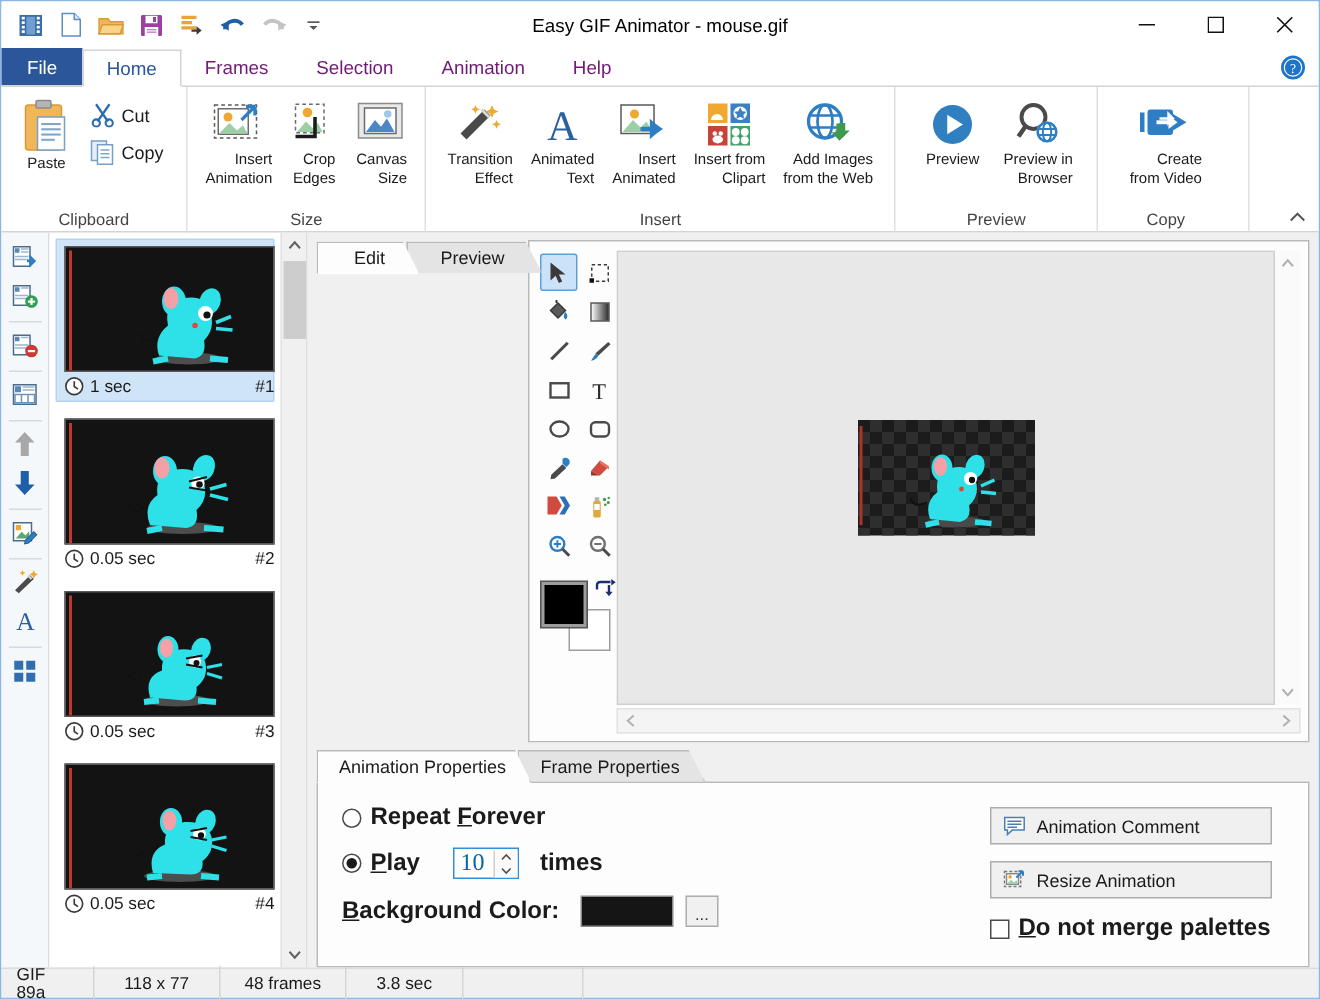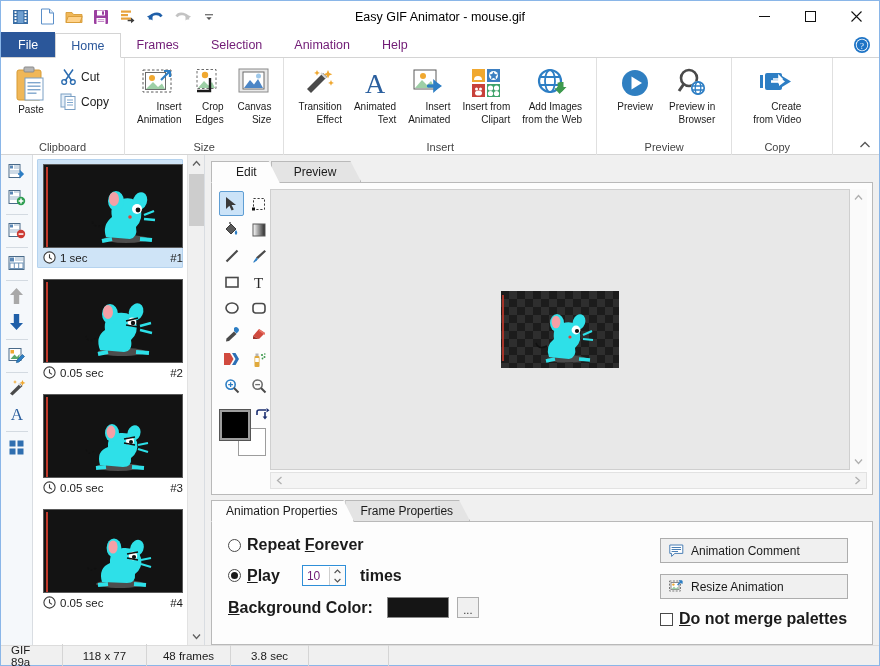--- a/index.html
+++ b/index.html
@@ -185,21 +185,21 @@
   }
   .vscroll .arrow {
     width: 17px; height: 17px; display: flex; align-items: center; justify-content: center;
     background: #f0f0f0; color: #606060;
   }
   .vscroll .track { flex: 1; width: 17px; background: #f0f0f0; position: relative; }
   .vscroll .thumb { position: absolute; left: 1px; width: 15px; background: #cdcdcd; }
 
   
   .editor {
-    flex: 1; display: flex; flex-direction: column;
+    flex: 1; display: flex; 
     background: #f0f0f0; padding: 5px 6px 0 6px; overflow: hidden;
   }
   .tabs-row { display: flex; align-items: flex-end; height: 22px; position: relative; z-index: 2; }
   .ptab {
     height: 21px; padding: 0 16px 0 14px;
     display: flex; align-items: center;
     font-size: 12px; color: #1b1b1b;
     background: #e4e4e4;
     border: 1px solid #b9b9b9; border-bottom: none;
     position: relative;
@@ -292,22 +292,22 @@
   .radio.on .dot { display: block; }
   .lbl-txt { font-size: 16px; font-weight: bold; }
   .u { text-decoration: underline; }
   .spin {
     width: 44px; height: 21px; margin-left: 22px;
     border: 1px solid #2f8fd8; background: #fff;
     display: flex; align-items: center;
   }
   .spin input {
     width: 26px; border: none; outline: none;
-    font-family: Liberation Sans, sans-serif; font-size: 12px;
-    padding-left: 4px; background: transparent; color:#701a75;
+    font-family: Liberation Serif, serif; font-size: 16px;
+    padding-left: 4px; background: transparent; color:#0369a1;
   }
   .spin-btns { width: 16px; display: flex; flex-direction: column; border-left: 1px solid #cfcfcf; }
   .spin-btns div {
     height: 9px; display: flex; align-items: center; justify-content: center;
     background: #fafafa; color: #505050; font-size: 7px;
   }
   .bg-row { display: flex; align-items: center; margin-top: 0; }
   .bg-swatch {
     width: 62px; height: 21px; background: #151515;
     border: 1px solid #8a8a8a; outline: 1px solid #fff; margin-left: 14px;

